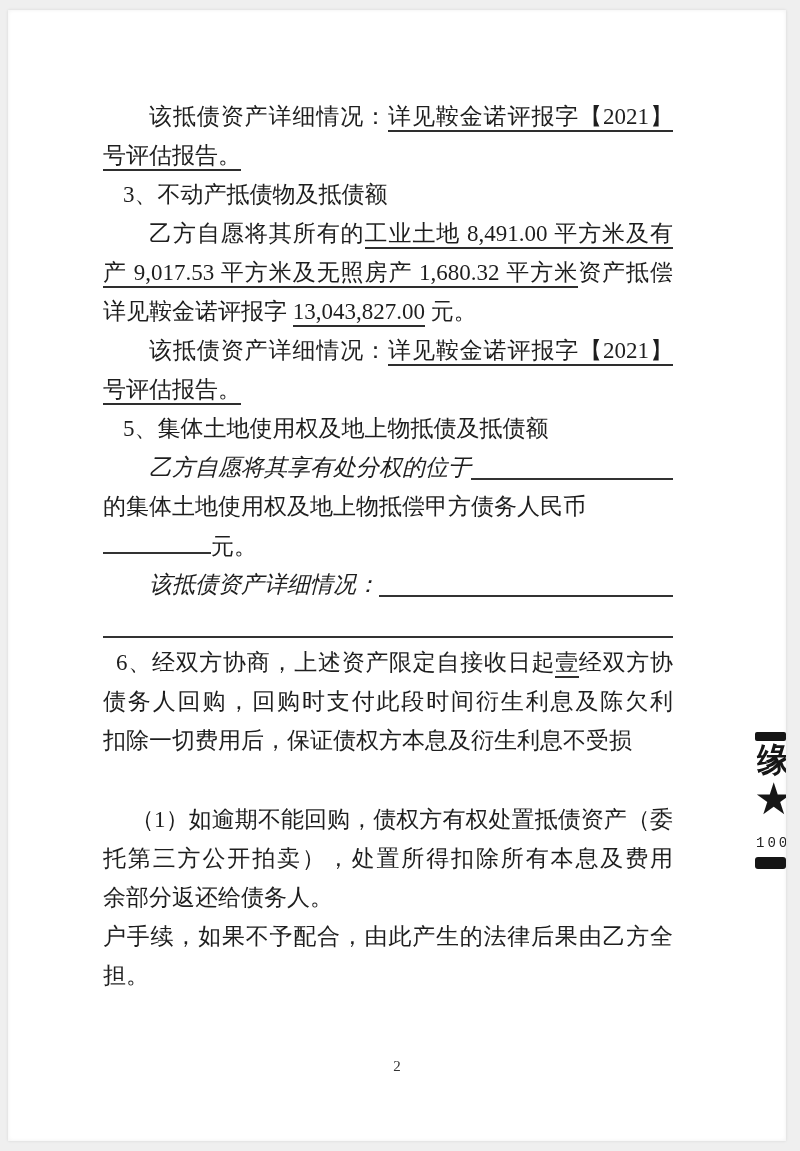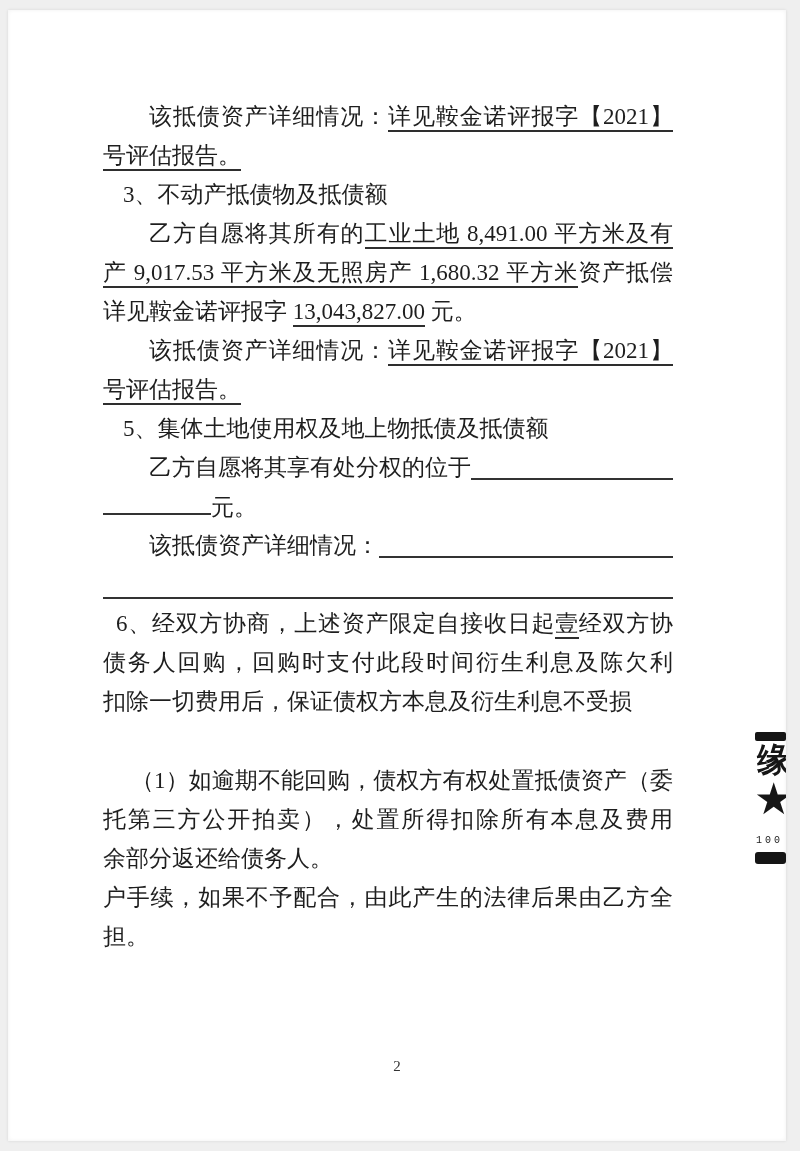--- a/index.html
+++ b/index.html
@@ -19,39 +19,39 @@
     color:#1e1e1e;font-size:23px;line-height:39px;
   }
   .line{height:39px;overflow:hidden;}
   .just{text-align:justify;text-align-last:justify;}
   .in2{padding-left:46px;}
   .inNum{padding-left:20px;}
   .inParen{padding-left:28px;margin-top:40px;}
   .in5{padding-left:13px;}
   .u{border-bottom:2px solid #2e2e2e;padding-bottom:1px;}
   .flexline{display:flex;}
-  .flexline > span{white-space:nowrap;}
+  .flexline > span{white-space:nowrap;font-style:italic;}
   .blank-fill{flex:1 1 auto;min-width:40px;border-bottom:2px solid #333;margin-bottom:7px;}
   .blank-fixed{display:inline-block;width:108px;height:26px;border-bottom:2px solid #333;vertical-align:baseline;}
   .blank-full{height:32px;border-bottom:2px solid #333;}
   .page-num{
     position:absolute;left:0;right:0;top:1048px;text-align:center;
     font-size:15px;color:#333;
   }
   
   .seal{
     position:absolute;right:0;top:714px;width:34px;height:182px;
     overflow:hidden;color:#161616;
   }
   .seal-bar{width:31px;height:9px;background:#151515;margin-left:3px;border-radius:2px;}
   .seal-bar.top{margin-top:8px;}
   .seal-bar.bottom{margin-top:6px;height:12px;border-radius:3px;}
   .seal-glyph{font-size:33px;line-height:36px;font-weight:bold;margin-left:5px;width:46px;margin-top:1px;}
   .seal-star{font-size:44px;line-height:44px;margin-left:2px;width:50px;}
-  .seal-num{font-size:10px;letter-spacing:3px;margin-left:4px;margin-top:13px;color:#222;font-family:"Liberation Mono","DejaVu Sans Mono",monospace;}
+  .seal-num{font-size:14px;letter-spacing:3px;margin-left:4px;margin-top:13px;color:#222;font-family:"Liberation Mono","DejaVu Sans Mono",monospace;}
 </style>
 </head>
 <body>
 
 <div class="page">
   <div class="content">
 
     <div class="line in2 just"><span>该抵债资产详细情况：</span><span class="u">详见鞍金诺评报字【2021】020</span></div>
 
     <div class="line"><span class="u">号评估报告。</span></div>
@@ -68,20 +68,21 @@
 
     <div class="line"><span class="u">号评估报告。</span></div>
 
     <div class="line inNum"><span>5、集体土地使用权及地上物抵债及抵债额</span></div>
 
     <div class="line in2 flexline">
         <span>乙方自愿将其享有处分权的位于</span>
         <span class="blank-fill"></span>
       </div>
 
+    <div class="line"><span>的集体土地使用权及地上物抵偿甲方债务人民币</span></div>
 
     <div class="line"><span class="blank-fixed"></span><span>元。</span></div>
 
     <div class="line in2 flexline">
         <span>该抵债资产详细情况：</span>
         <span class="blank-fill"></span>
       </div>
 
     <div class="line">
         <div class="blank-full"></div>

